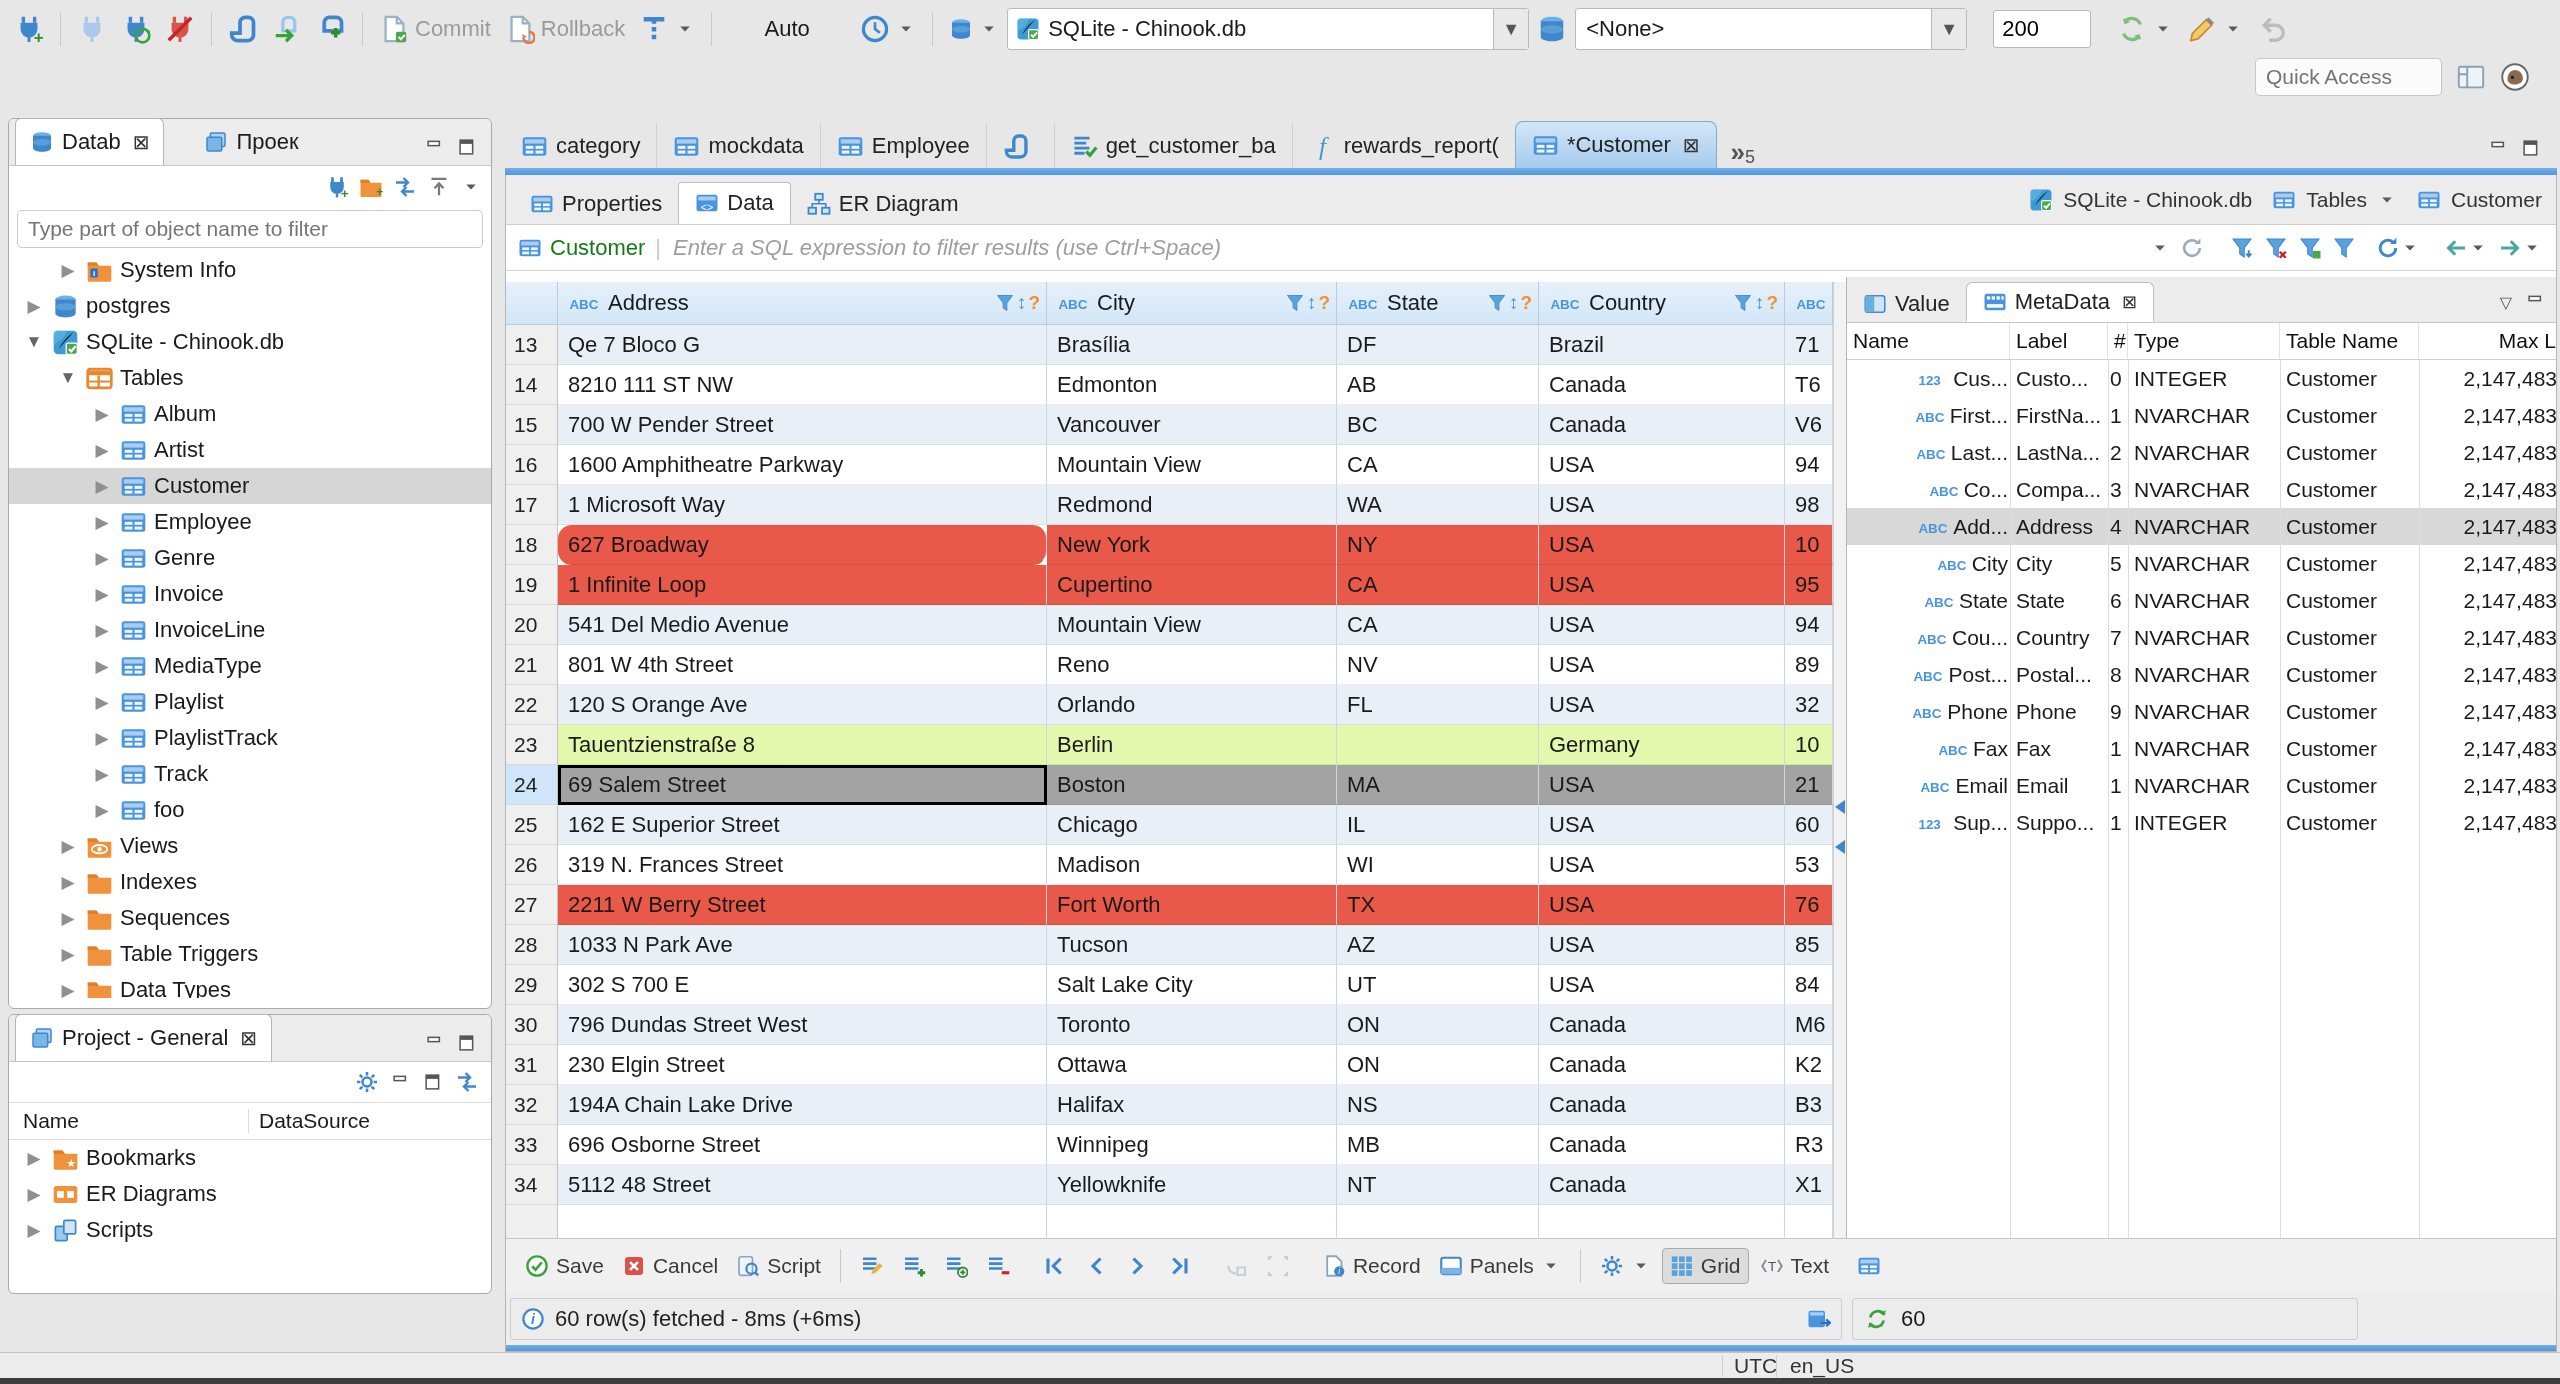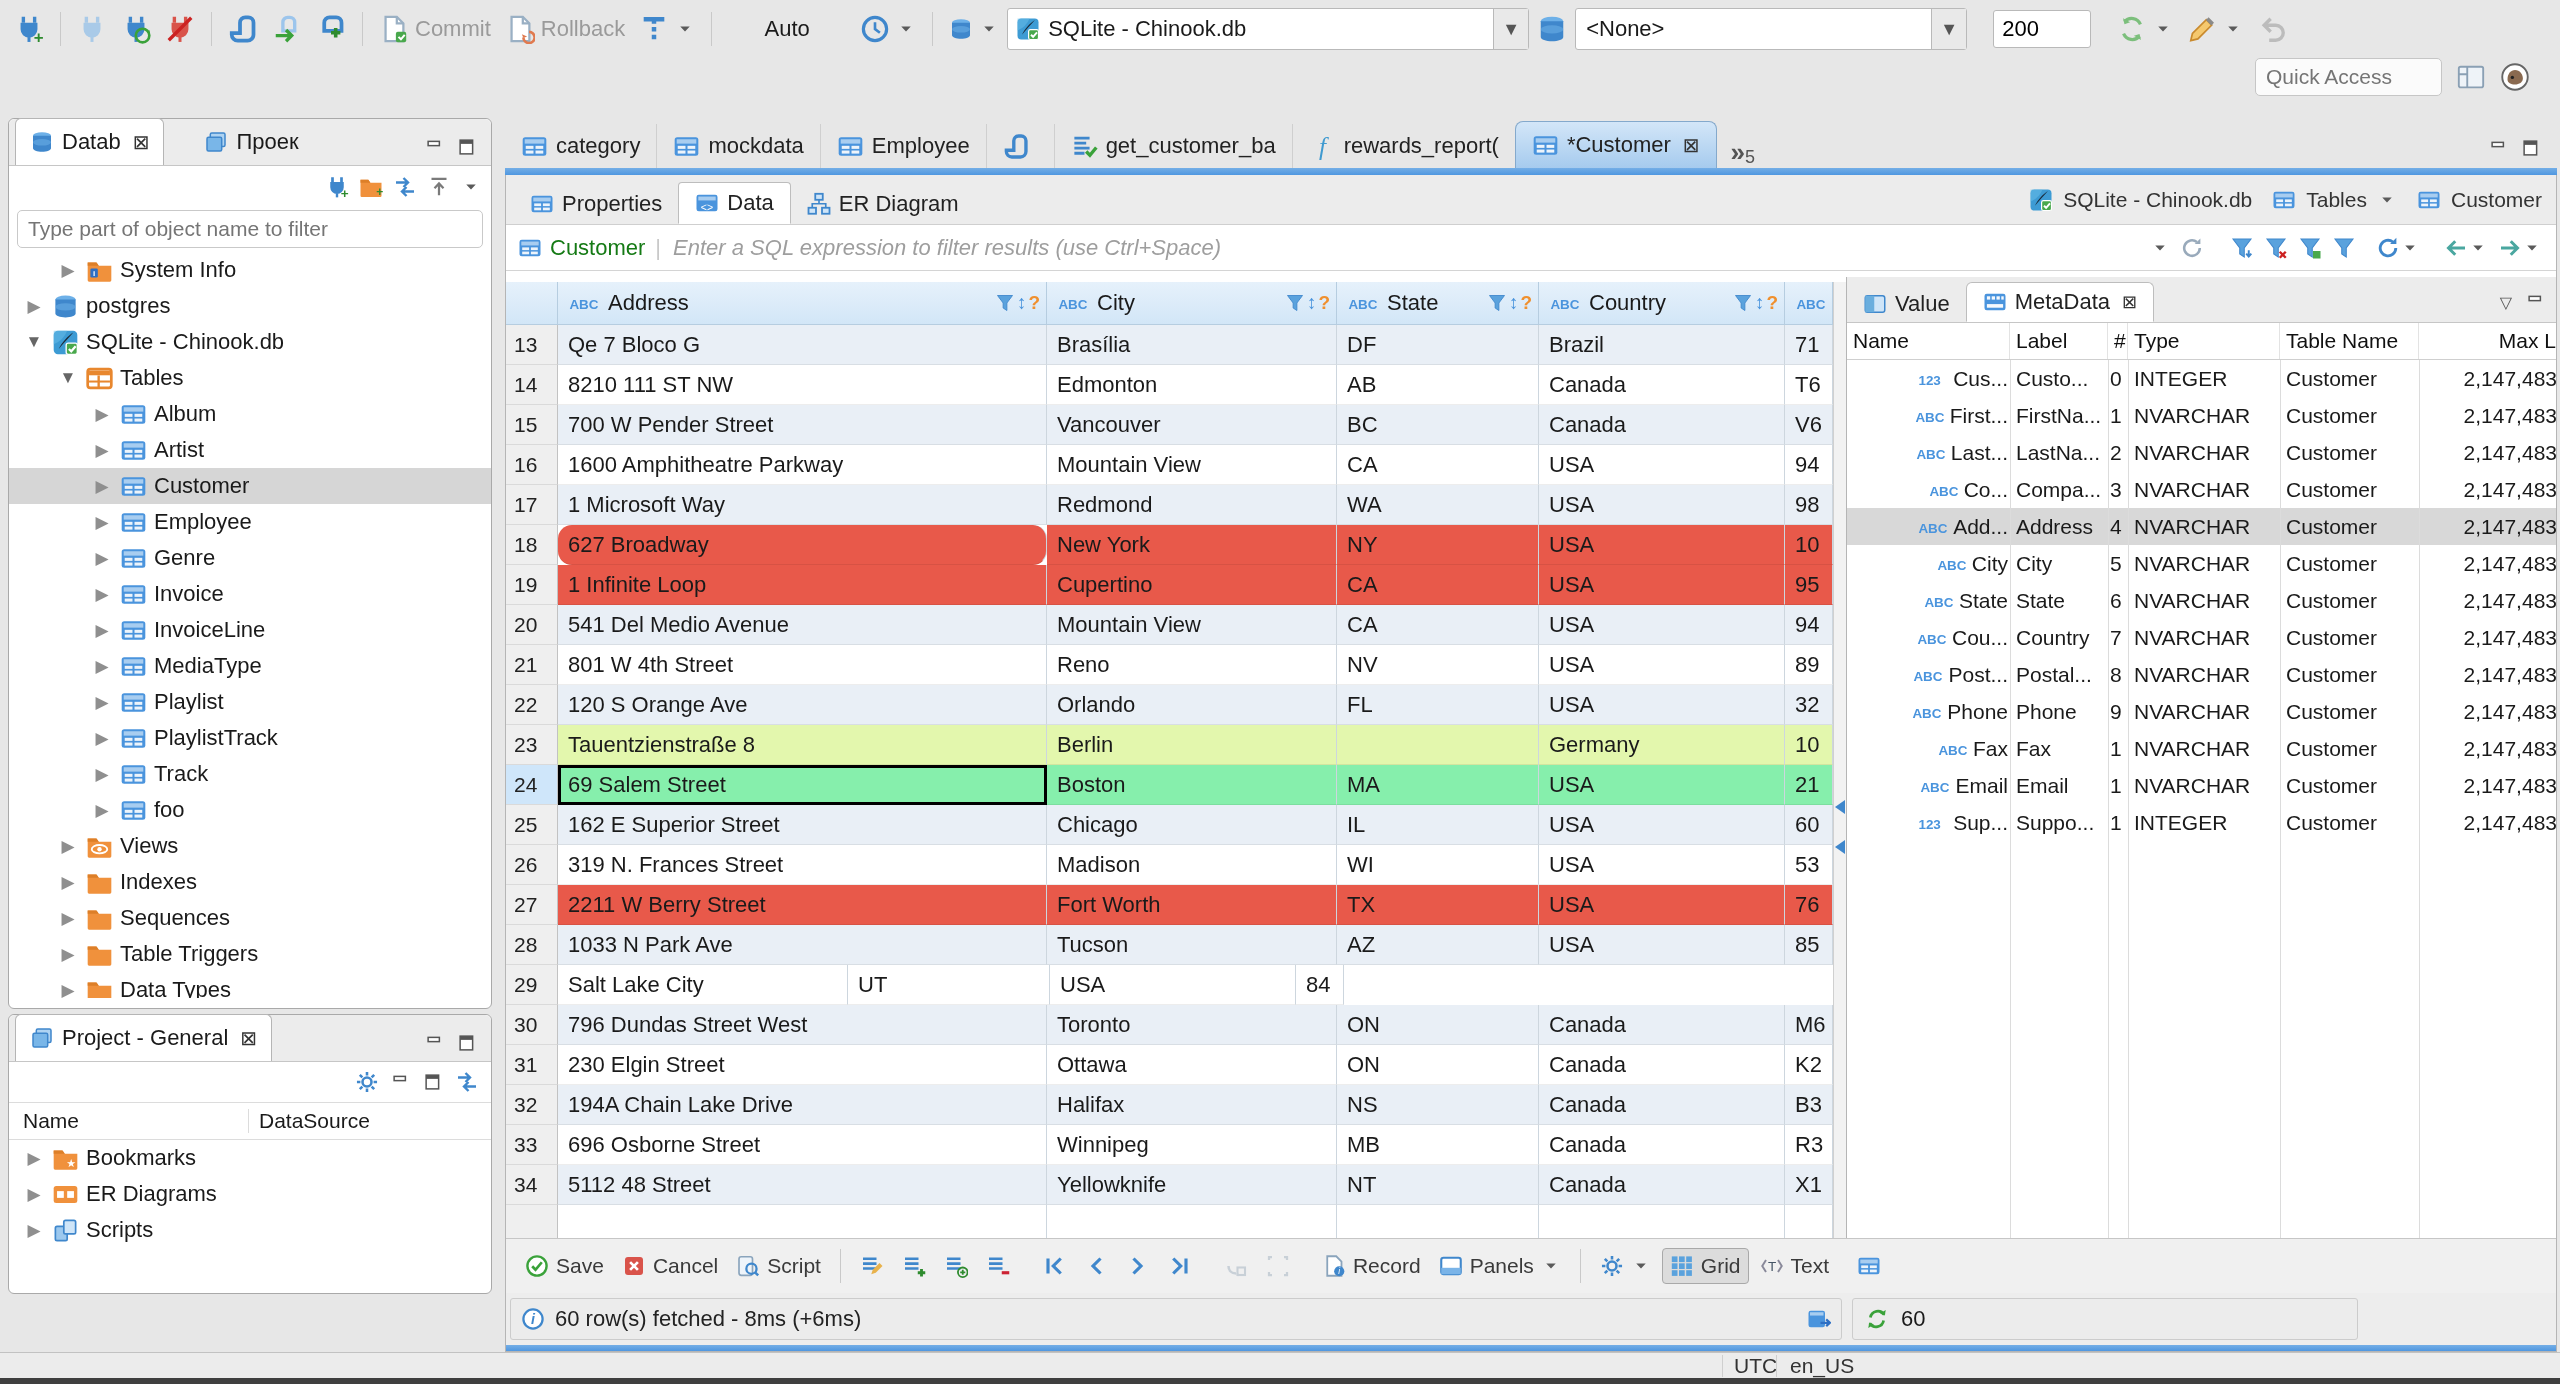--- a/index.html
+++ b/index.html
@@ -40,21 +40,21 @@
   .rtab.active{background:#fff;border:1px solid #bdbdbd;border-bottom:1px solid #fff;border-radius:4px 4px 0 0;}
   
   .gcell{overflow:hidden;white-space:nowrap;flex:0 0 auto;display:flex;align-items:center;
          border-right:1px solid #cdd6de;height:100%;padding-left:10px;box-sizing:border-box;}
   .ghead .gcell{border-right:1px solid #b6cde0;}
   .grownum{flex:0 0 52px;background:#efefef;border-right:1px solid #c2c2c2;border-bottom:1px solid #dadada;
            color:#222;font-size:21px;padding-left:8px;display:flex;align-items:center;box-sizing:border-box;}
   .grow{display:flex;height:40px;}
   .grow .gcell{border-bottom:1px solid rgba(0,0,0,0.07);}
   .bg-white{background:#ffffff;} .bg-stripe{background:#e9eff6;}
-  .bg-red{background:#e8594a;} .bg-green{background:#e3f7ad;} .bg-sel{background:#86efac;}
+  .bg-red{background:#e8594a;} .bg-green{background:#e3f7ad;} .bg-sel{background:#a3a3a3;}
   .numsel{background:#cfe6fa;}
   .selcell{outline:3px solid #000;outline-offset:-3px;}
   
   .mrow{display:flex;height:37px;align-items:center;}
   .mrow.selected{background:#d8d8d8;}
   .mcell{overflow:hidden;white-space:nowrap;flex:0 0 auto;box-sizing:border-box;padding-left:6px;height:100%;display:flex;align-items:center;font-size:21px;}
   .vline{position:absolute;top:0;bottom:0;width:1px;background:#dcdcdc;}
   
   .bbtn{display:inline-flex;align-items:center;gap:7px;color:#3a3a3a;font-size:21px;padding:5px 7px;border-radius:4px;}
   .bbtn.pressed{background:#dcdcdc;border:1px solid #a9a9a9;}
@@ -1227,20 +1227,21 @@
           <div class="grow">
       <div class="grownum">28</div>
             <div class="gcell bg-stripe" style="flex:0 0 489px;">1033 N Park Ave</div>
             <div class="gcell bg-stripe" style="flex:0 0 290px;">Tucson</div>
             <div class="gcell bg-stripe" style="flex:0 0 202px;">AZ</div>
             <div class="gcell bg-stripe" style="flex:0 0 246px;">USA</div>
             <div class="gcell bg-stripe" style="flex:0 0 48px;">85</div>
           </div>
           <div class="grow">
       <div class="grownum">29</div>
+            <div class="gcell bg-white" style="flex:0 0 489px;">302 S 700 E</div>
             <div class="gcell bg-white" style="flex:0 0 290px;">Salt Lake City</div>
             <div class="gcell bg-white" style="flex:0 0 202px;">UT</div>
             <div class="gcell bg-white" style="flex:0 0 246px;">USA</div>
             <div class="gcell bg-white" style="flex:0 0 48px;">84</div>
           </div>
           <div class="grow">
       <div class="grownum">30</div>
             <div class="gcell bg-stripe" style="flex:0 0 489px;">796 Dundas Street West</div>
             <div class="gcell bg-stripe" style="flex:0 0 290px;">Toronto</div>
             <div class="gcell bg-stripe" style="flex:0 0 202px;">ON</div>

